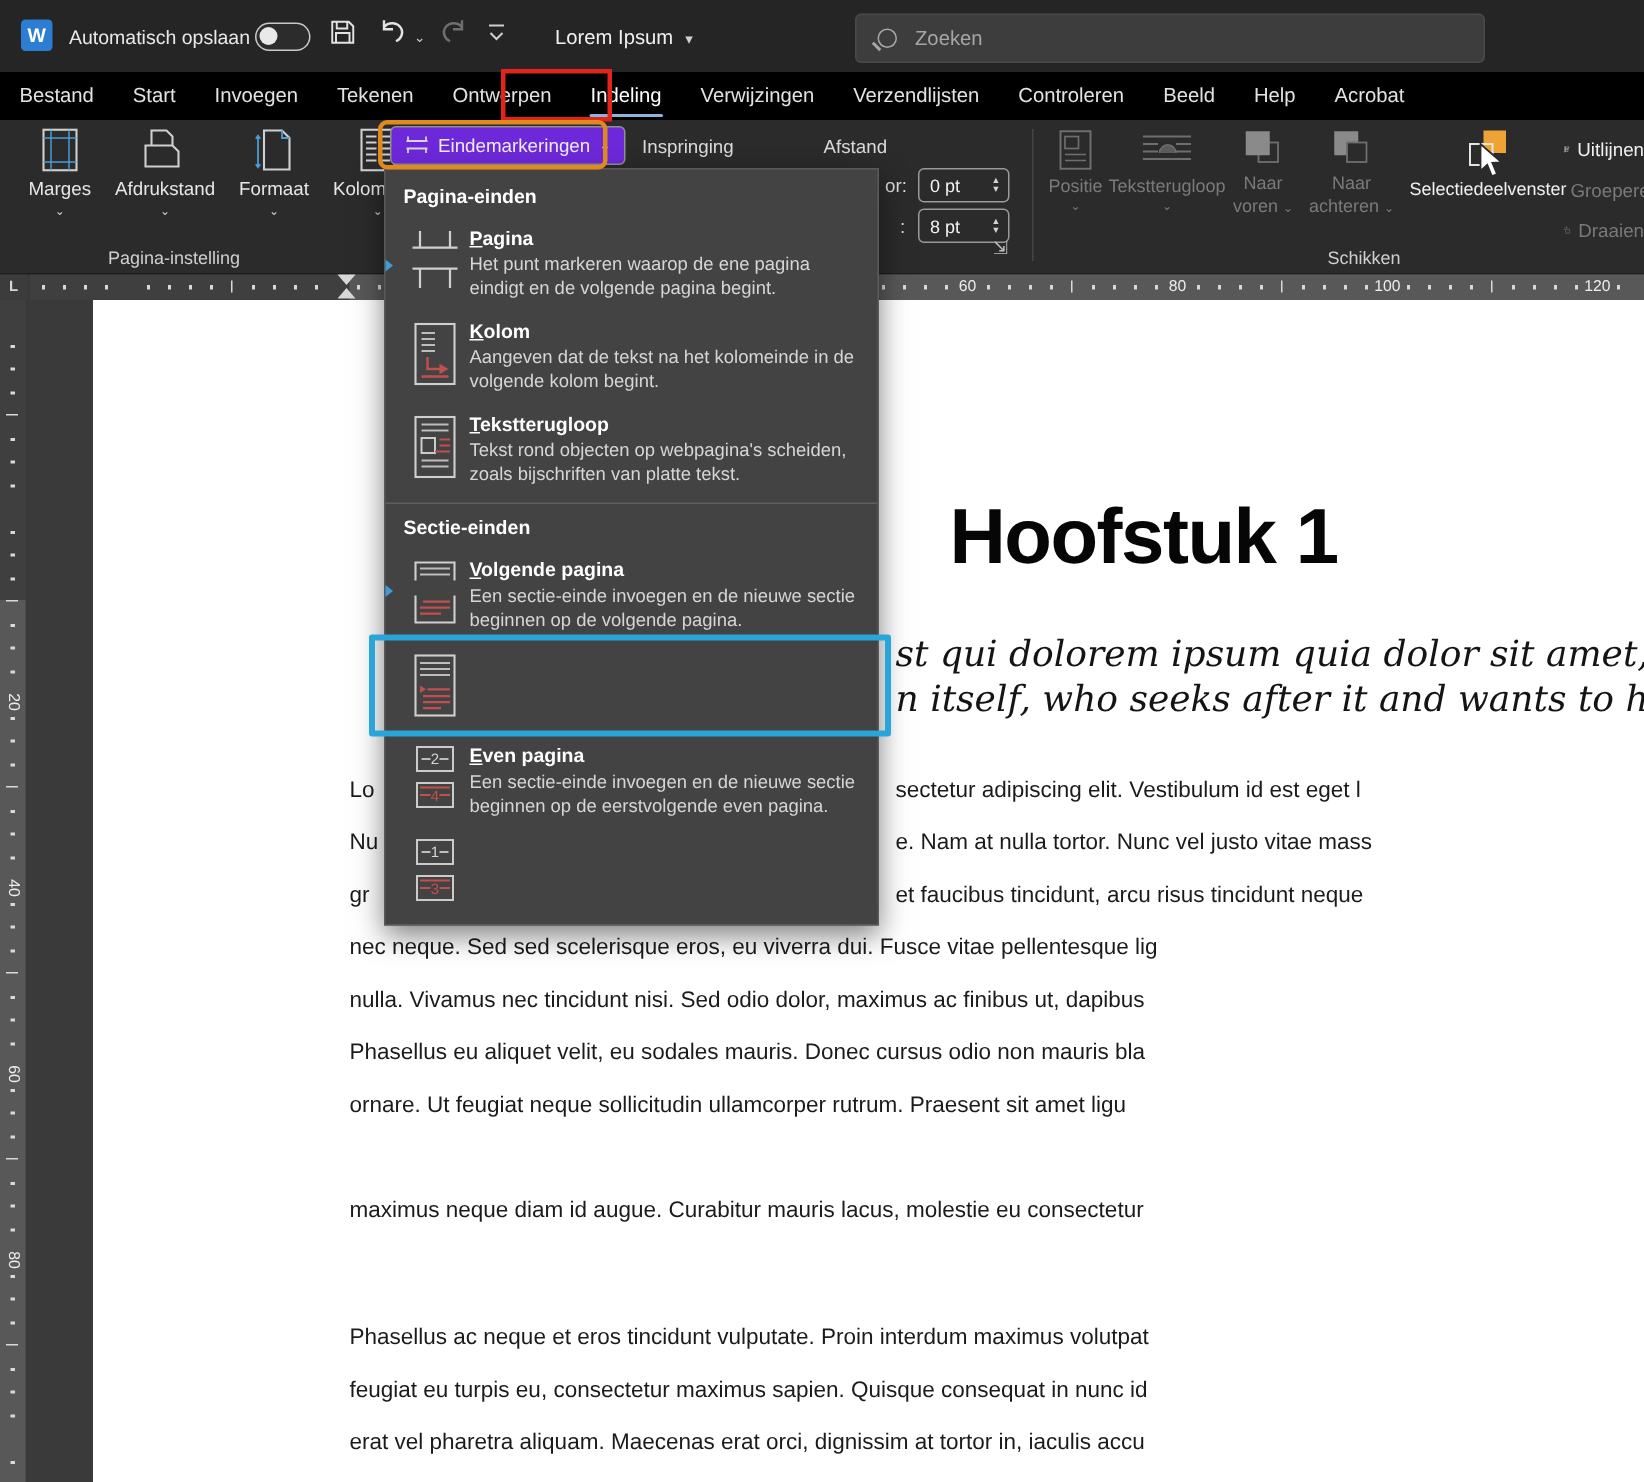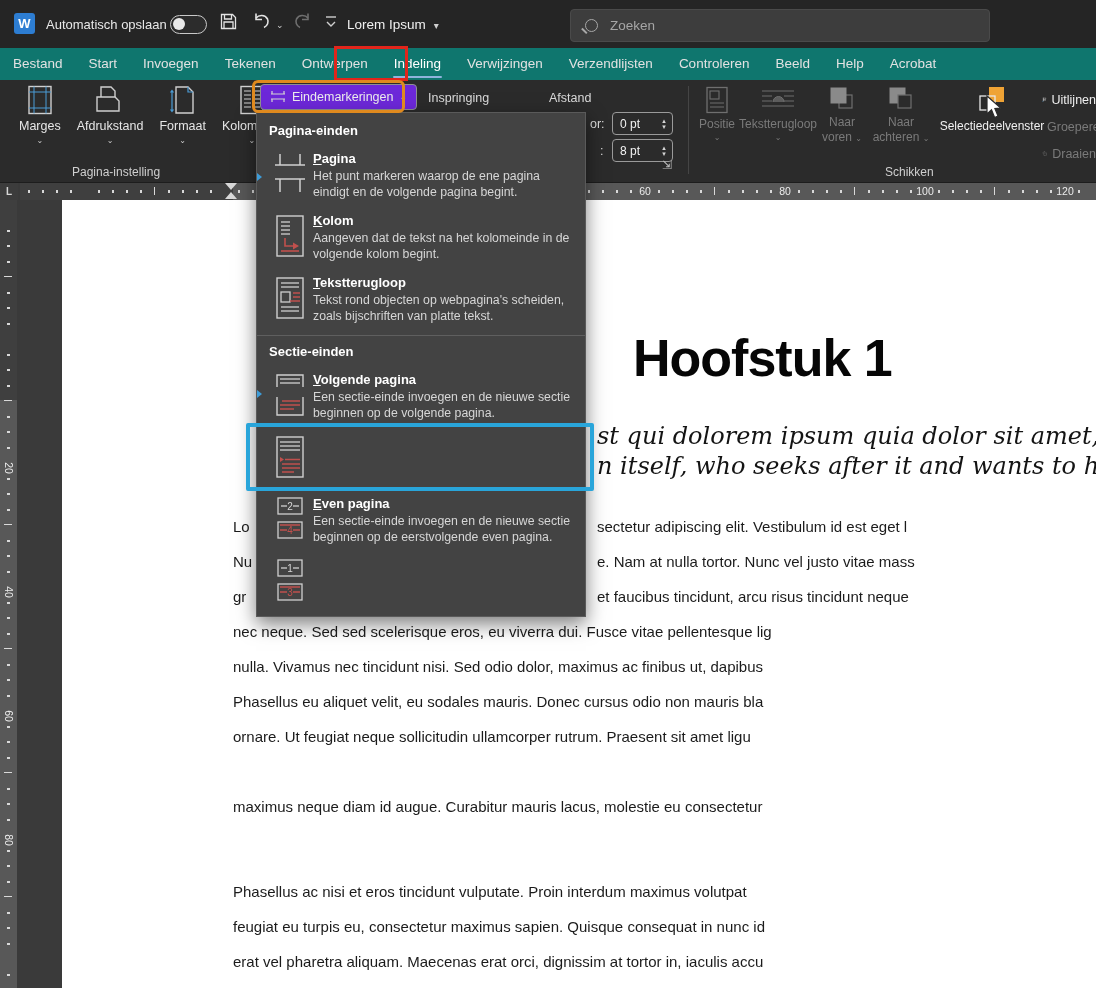--- a/index.html
+++ b/index.html
@@ -10,28 +10,28 @@
     -webkit-font-smoothing:antialiased;
   }
   
   .titlebar { position:absolute; left:0; top:0; width:1096px; height:48px; background:#252525; }
   .word-logo { position:absolute; left:14px; top:13px; width:21px; height:21px; background:#2d7dd2; border-radius:3px; color:#fff; font-weight:bold; font-size:13px; text-align:center; line-height:21px; }
   .autosave-label { position:absolute; left:46px; top:17px; font-size:13px; color:#e8e8e8; }
   .toggle { position:absolute; left:170px; top:15px; width:37px; height:19px; border:1.5px solid #c9c9c9; border-radius:10px; background:#2c2c2c; }
   .toggle .knob { position:absolute; left:2px; top:2px; width:12px; height:12px; border-radius:50%; background:#e9e9e9; }
   .qat-icon { position:absolute; top:12px; color:#e3e3e3; }
   .qat-chev { position:absolute; top:20px; font-size:9px; color:#cfcfcf; }
-  .doc-title { position:absolute; left:347px; top:17px; font-size:13.5px; color:#f0f0f0;text-align:right; }
+  .doc-title { position:absolute; left:370px; top:17px; font-size:13.5px; color:#f0f0f0;text-align:right; }
   .doc-title .chev { font-size:10px; margin-left:8px; color:#d0d0d0; }
   .searchbox { position:absolute; left:570px; top:9px; width:420px; height:33px; background:#3d3d3d; border:1px solid #4a4a4a; border-radius:4px; display:flex; align-items:center; padding-left:14px; }
   .searchbox .mag { width:13px; height:13px; border:1.6px solid #a8a8a8; border-radius:50%; position:relative; }
   .searchbox .mag::after { content:""; position:absolute; left:-5px; top:10px; width:7px; height:1.6px; background:#a8a8a8; transform:rotate(45deg); }
   .searchbox .ph { margin-left:12px; font-size:13.5px; color:#a6a6a6; }
   
-  .tabrow { position:absolute; left:0; top:48px; width:1096px; height:32px; background:#0f766e; display:flex; align-items:center; }
+  .tabrow { position:absolute; left:0; top:48px; width:1096px; height:32px; background:#000000; display:flex; align-items:center; }
   .tab { padding:0 13px; font-size:13.5px; color:#e2e2e2; height:32px; line-height:32px; position:relative; }
   .tab.active { color:#fff; }
   .tab.active::after { content:""; position:absolute; left:12px; right:12px; bottom:2px; height:2.5px; background:#8fb3dc; border-radius:2px; }
   
   .ribbon { position:absolute; left:0; top:80px; width:1096px; height:103px; background:#2b2b2b; border-bottom:1px solid #1d1d1d; }
   .bigbtns { position:absolute; left:14px; top:3px; display:flex; gap:6px; }
   .bigbtn { display:flex; flex-direction:column; align-items:center; padding:2px 5px; color:#e6e6e6; }
   .bigbtn .lbl { font-size:12.5px; margin-top:4px; white-space:nowrap; }
   .bigbtn .chev { font-size:8px; color:#cfcfcf; margin-top:3px; }
   .grouplabel { position:absolute; font-size:12px; color:#cfcfcf; }
@@ -431,21 +431,21 @@
     </div>
     <div class="body-line" style="top:388px;">
       <span>gr</span>
       <span class="suffix-abs">et faucibus tincidunt, arcu risus tincidunt neque</span>
     </div>
     <div class="body-line" style="top:423px;">nec neque. Sed sed scelerisque eros, eu viverra dui. Fusce vitae pellentesque lig</div>
     <div class="body-line" style="top:458px;">nulla. Vivamus nec tincidunt nisi. Sed odio dolor, maximus ac finibus ut, dapibus</div>
     <div class="body-line" style="top:493px;">Phasellus eu aliquet velit, eu sodales mauris. Donec cursus odio non mauris bla</div>
     <div class="body-line" style="top:528px;">ornare. Ut feugiat neque sollicitudin ullamcorper rutrum. Praesent sit amet ligu</div>
     <div class="body-line" style="top:598px;">maximus neque diam id augue. Curabitur mauris lacus, molestie eu consectetur</div>
-    <div class="body-line" style="top:683px;">Phasellus ac nisi et eros tincidunt vulputate. Proin interdum maximus volutpat</div>
+    <div class="body-line" style="top:683px;">Phasellus ac neque et eros tincidunt vulputate. Proin interdum maximus volutpat</div>
     <div class="body-line" style="top:718px;">feugiat eu turpis eu, consectetur maximus sapien. Quisque consequat in nunc id</div>
     <div class="body-line" style="top:753px;">erat vel pharetra aliquam. Maecenas erat orci, dignissim at tortor in, iaculis accu</div>
   </div>
 
   <div class="dropdown">
     <div class="menu-section-title">Pagina-einden</div>
 
     <div class="menu-item">
       <div class="blue-marker"></div>
       <div class="iconcell">

